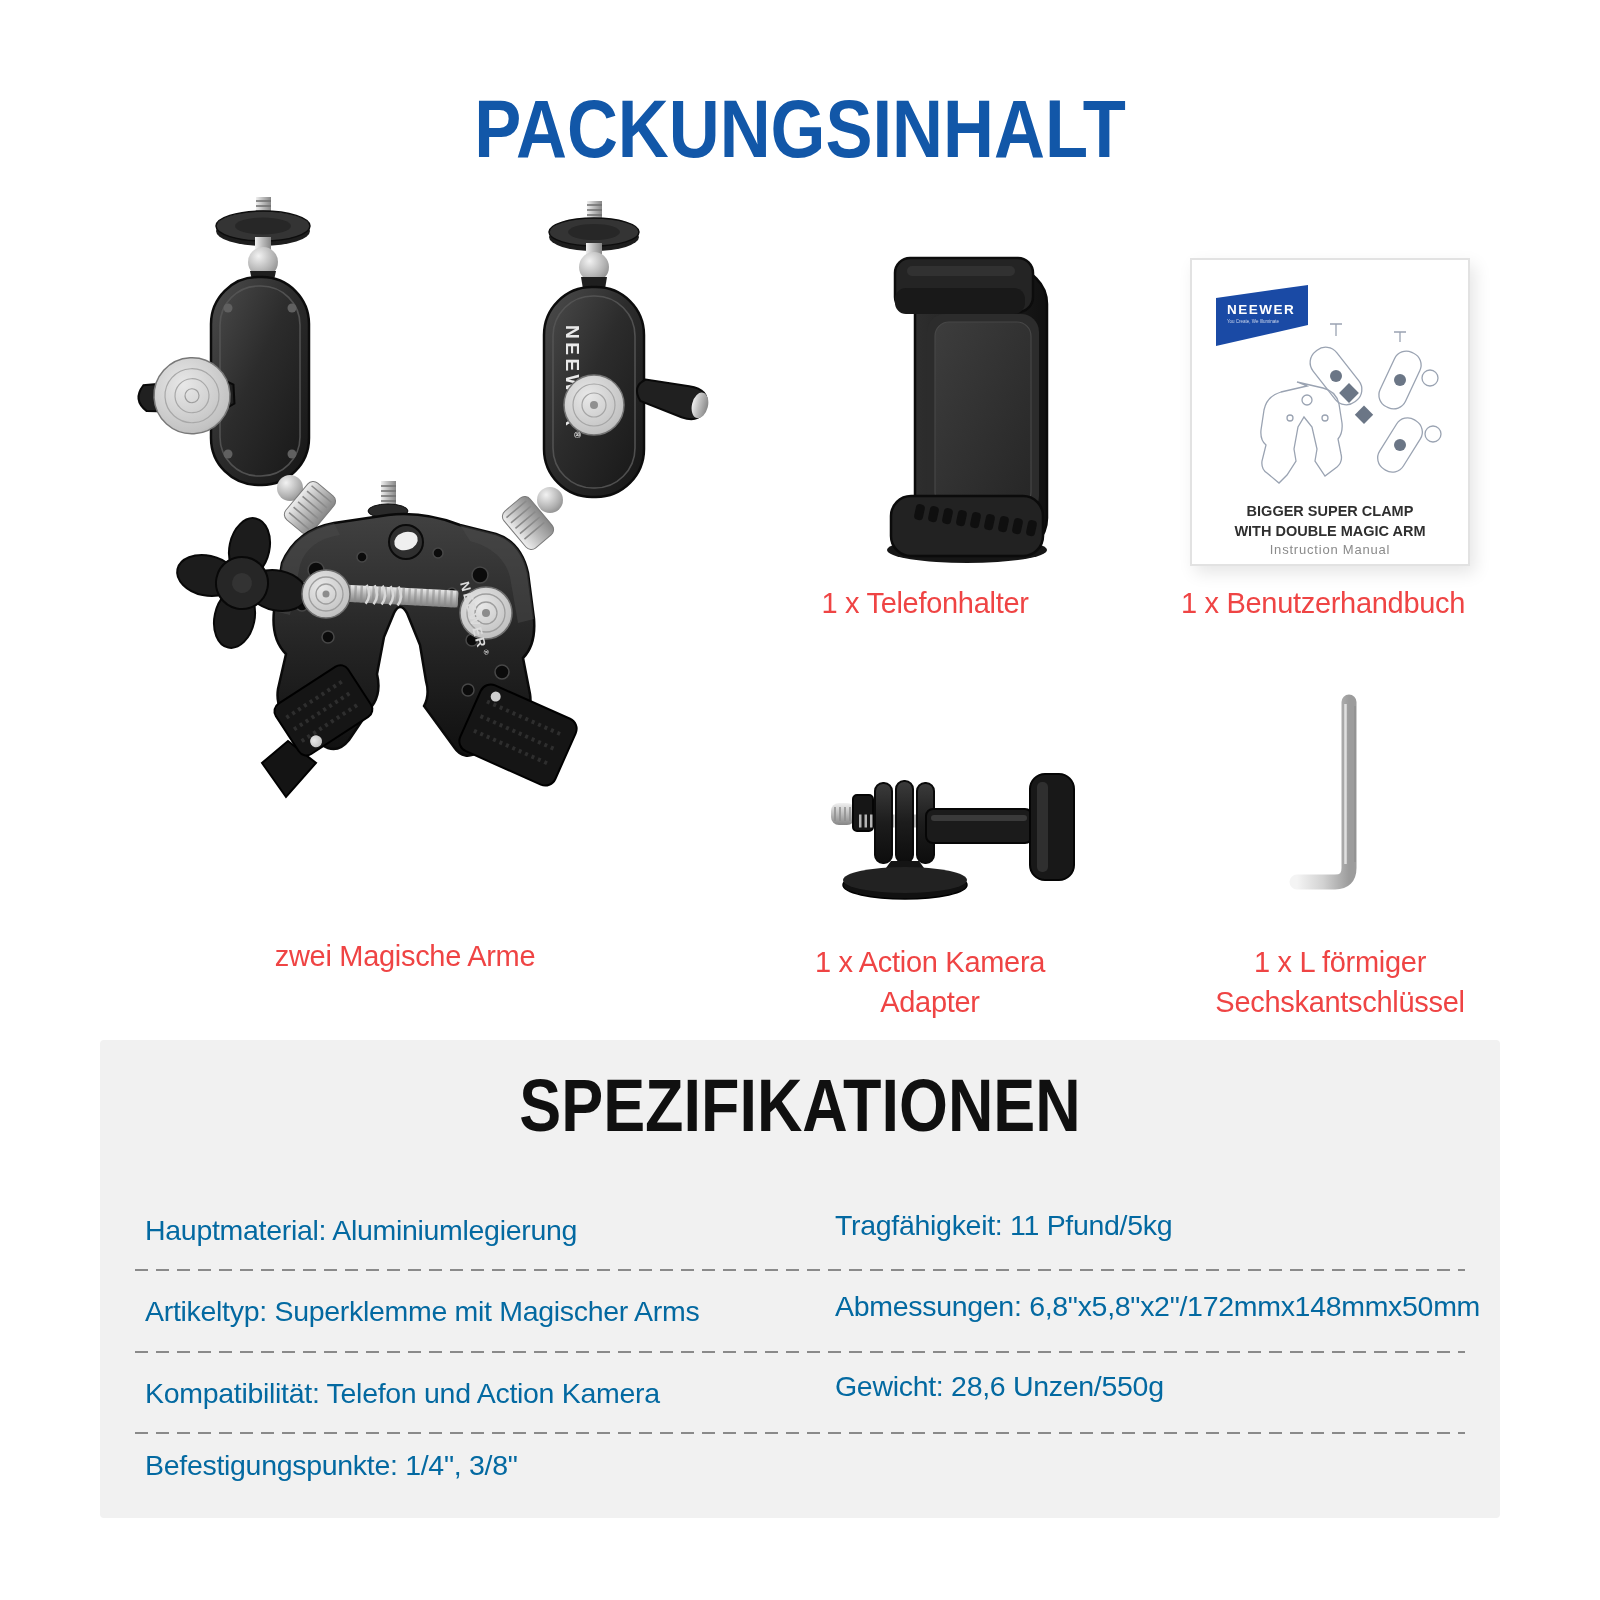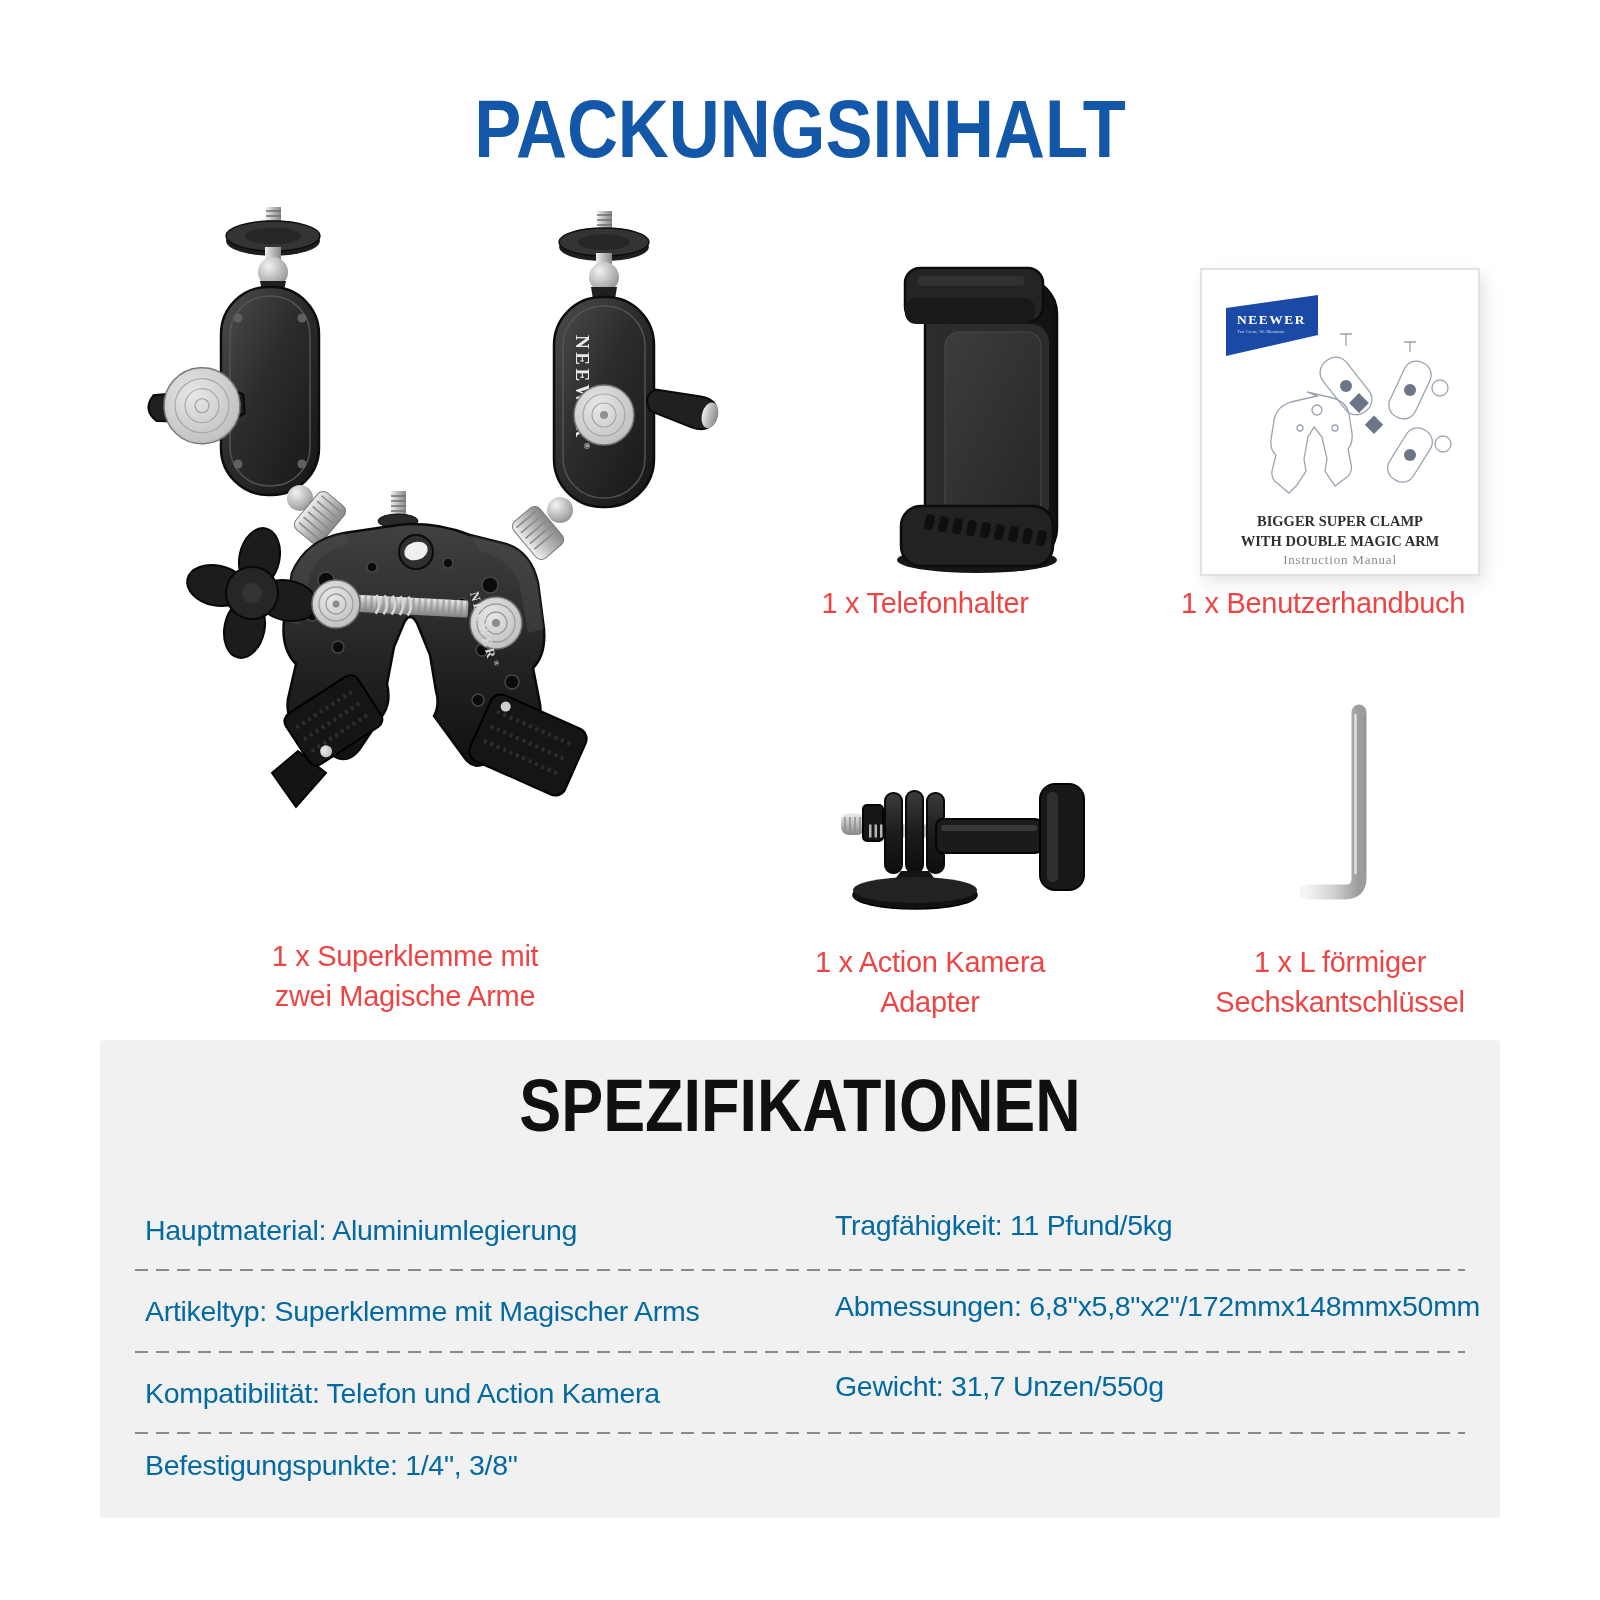--- a/index.html
+++ b/index.html
@@ -5,21 +5,21 @@
   html,body{margin:0;padding:0;background:#fff;}
   #canvas{
     position:relative;width:1600px;height:1600px;background:#ffffff;overflow:hidden;
     font-family:"Liberation Sans","DejaVu Sans",sans-serif;color:#1d1d1d;padding-left:29px;
   }
   .page-title{
     position:absolute;top:86px;left:0;width:1600px;text-align:center;
     font-size:82px;font-weight:700;color:#1257A8;letter-spacing:0px;
     transform:scaleX(0.86);margin:0;line-height:86px;
   }
-  figure{margin:10px;padding:0;position:absolute;font-family:Liberation Serif, serif;}
+  figure{margin:0;padding:0;position:absolute;}
   .label{
     position:absolute;text-align:center;font-size:29px;line-height:40px;
     color:#ef4444;letter-spacing:-0.3px;
   }
   .label span{display:block;}
   .spec-panel{
     position:absolute;left:100px;top:1040px;width:1400px;height:478px;
     background:#F1F1F1;border-radius:4px;
   }
   .spec-heading{
@@ -315,21 +315,20 @@
             <stop offset="1" stop-color="#9c9c9c"></stop>
         </linearGradient>
       </defs>
       <path d="M64,10 L64,176 Q64,190 50,190 L12,190" fill="none" stroke="url(#gk)" stroke-width="15" stroke-linecap="round"></path>
       <path d="M60.5,12 L60.5,172" stroke="#fafafa" stroke-width="2.5" opacity="0.7"></path>
       <path d="M70,14 L70,170" stroke="#8e8e8e" stroke-width="2" opacity="0.6"></path>
     </svg>
   </figure>
 
   <div class="label" style="left:155px;top:936px;width:500px">
-    <span>1 x Superklemme mit</span>
     <span>zwei Magische Arme</span>
   </div>
 
   <div class="label" style="left:725px;top:583px;width:400px">
     <span>1 x Telefonhalter</span>
   </div>
 
   <div class="label" style="left:1113px;top:583px;width:420px">
     <span>1 x Benutzerhandbuch</span>
   </div>
@@ -347,21 +346,21 @@
   <section class="spec-panel">
     <h2 class="spec-heading">SPEZIFIKATIONEN</h2>
 
     <div class="spec-cell" style="left:45px;top:173px">Hauptmaterial: Aluminiumlegierung</div>
     <div class="spec-cell" style="left:735px;top:168px">Tragfähigkeit: 11 Pfund/5kg</div>
 
     <div class="spec-cell" style="left:45px;top:254px">Artikeltyp: Superklemme mit Magischer Arms</div>
     <div class="spec-cell" style="left:735px;top:249px">Abmessungen: 6,8"x5,8"x2"/172mmx148mmx50mm</div>
 
     <div class="spec-cell" style="left:45px;top:336px">Kompatibilität: Telefon und Action Kamera</div>
-    <div class="spec-cell" style="left:735px;top:329px">Gewicht: 31,7 Unzen/550g</div>
+    <div class="spec-cell" style="left:735px;top:329px">Gewicht: 28,6 Unzen/550g</div>
 
     <div class="spec-cell" style="left:45px;top:408px">Befestigungspunkte: 1/4", 3/8"</div>
 
     <div class="dash" style="top:229px"></div>
     <div class="dash" style="top:311px"></div>
     <div class="dash" style="top:392px"></div>
   </section>
 
 </div>
 

